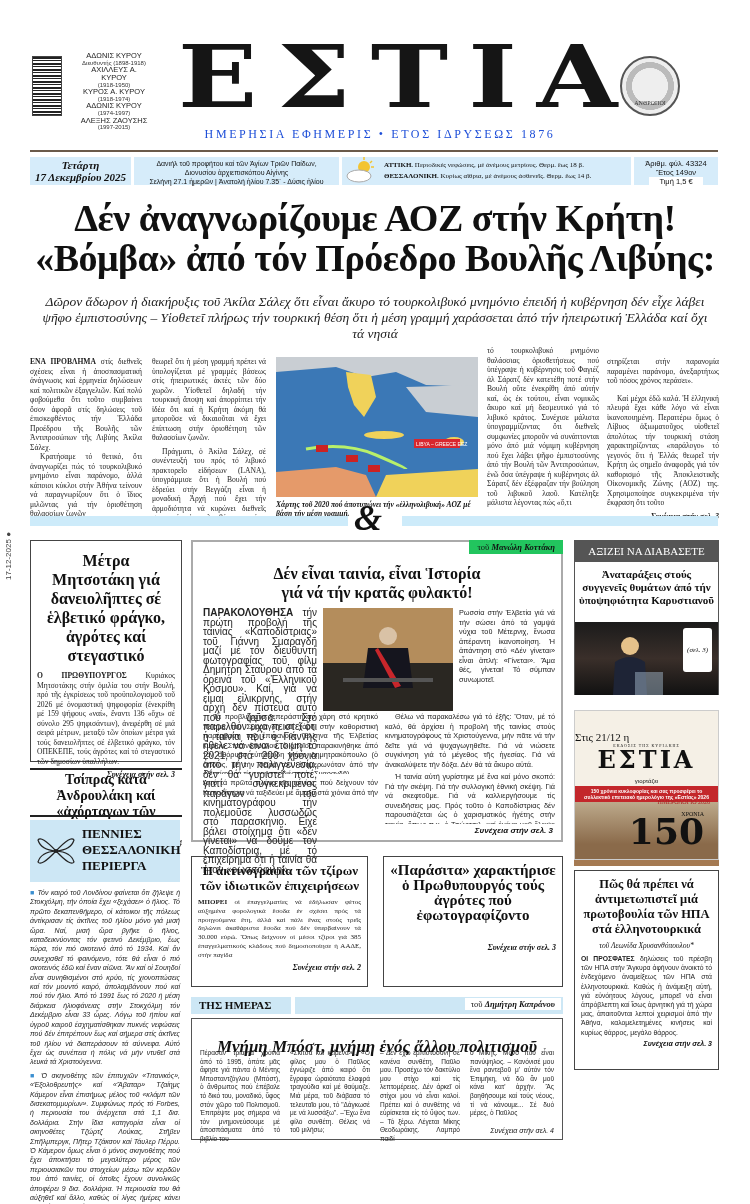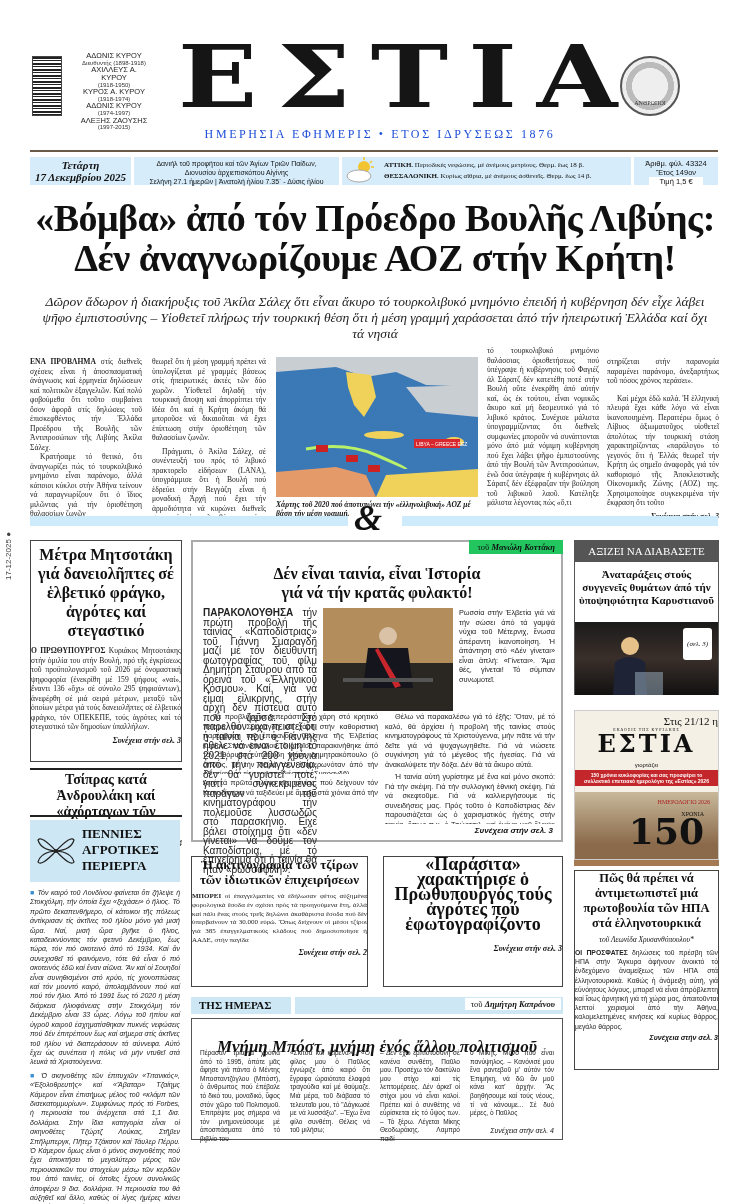--- a/index.html
+++ b/index.html
@@ -29,21 +29,21 @@
 #subhead{left:40px;top:294px;width:670px;text-align:center;font-style:italic;font-size:13.5px;line-height:16px;color:#222}
 .col{font-size:7.6px;line-height:9.5px;text-align:justify;color:#222}
 .col b{font-weight:bold}
 .cont{text-align:right;font-weight:bold;font-style:italic;font-size:8px}
 #map{left:276px;top:357px;width:202px;height:140px;background:linear-gradient(135deg,#c8cfd5 0 30%,#3a7bbf 30%);overflow:hidden}
 #mapcap{left:276px;top:500px;width:210px;font-size:7.5px;font-style:italic;font-weight:bold;line-height:9px}
 
 .lb{background:#cdebfa;height:10px}
 #amp{left:354px;top:498px;font-size:36px;font-style:italic;font-weight:bold;line-height:40px}
 
-.box{border:1.5px solid #444;}
+.box{border:1.5px solid #444;padding:6px}
 .htitle{text-align:center;font-weight:bold;color:#111}
 #side-title{left:30px;top:540px;width:152px;height:222px}
 #rcol-head{left:574px;top:540px;width:145px;height:22px;background:#555;color:#fff;text-align:center;font-size:11px;line-height:22px}
 #rcol-box{left:574px;top:562px;width:145px;height:133px;border:1px solid #555;border-top:none}
 #photo2{left:575px;top:622px;width:143px;height:73px;background:linear-gradient(180deg,#1b1b1b,#3a2f2a 50%,#111);}
 #ad{left:574px;top:710px;width:145px;height:150px;background:linear-gradient(180deg,#f5f0e6 0 55%,#c8b89a 55%, #8a6a4a 90%);border:1px solid #ccc}
 #feat{left:191px;top:540px;width:372px;height:302px;border:2px solid #aaa}
 #feat-photo{left:130px;top:66px;width:130px;height:103px;background:linear-gradient(180deg,#c7a77a,#8a6b45 40%,#1d1d2a 60%,#222);}
 #box3{left:191px;top:856px;width:177px;height:131px}
 #box4{left:383px;top:856px;width:180px;height:131px}
@@ -101,22 +101,22 @@
     <div><b>ΘΕΣΣΑΛΟΝΙΚΗ.</b> <span>Κυρίως αἴθρια, μέ ἀνέμους ἀσθενεῖς. Θερμ. ἕως 14 β.</span></div>
   </div>
   <div id="issue">
     <div>Ἀριθμ. φύλ. 43324</div>
     <div>Ἔτος 149ον</div>
     <div class="price">Τιμή 1,5 €</div>
   </div>
 </div>
 
 <div class="abs" id="headline">
+  <div>Δέν ἀναγνωρίζουμε ΑΟΖ στήν Κρήτη!</div>
   <div>«Βόμβα» ἀπό τόν Πρόεδρο Βουλῆς Λιβύης:</div>
-  <div>Δέν ἀναγνωρίζουμε ΑΟΖ στήν Κρήτη!</div>
 </div>
 <div class="abs" id="subhead">Δῶρον ἄδωρον ἡ διακήρυξις τοῦ Ἀκίλα Σάλεχ ὅτι εἶναι ἄκυρο τό τουρκολιβυκό μνημόνιο ἐπειδή ἡ κυβέρνηση δέν εἶχε λάβει ψῆφο ἐμπιστοσύνης – Υἱοθετεῖ πλήρως τήν τουρκική θέση ὅτι ἡ μέση γραμμή χαράσσεται ἀπό τήν ἠπειρωτική Ἑλλάδα καί ὄχι τά νησιά</div>
 
 <div class="abs col" style="left:30px;top:357px;width:112px">
   <p><b>ΕΝΑ ΠΡΟΒΛΗΜΑ</b> <span>στίς διεθνεῖς σχέσεις εἶναι ἡ ἀποσπασματική ἀνάγνωσις καί ἑρμηνεία δηλώσεων καί πολιτικῶν ἐξαγγελιῶν. Καί πολύ φοβούμεθα ὅτι τοῦτο συμβαίνει ὅσον ἀφορᾶ στίς δηλώσεις τοῦ ἐπισκεφθέντος τήν Ἑλλάδα Προέδρου τῆς Βουλῆς τῶν Ἀντιπροσώπων τῆς Λιβύης Ἀκίλα Σάλεχ.</span></p>
   <p style="text-indent:10px"><span>Κρατήσαμε τό θετικό, ὅτι ἀναγνωρίζει πώς τό τουρκολιβυκό μνημόνιο εἶναι παράνομο, ἀλλά κάποιοι κύκλοι στήν Ἀθήνα τείνουν νά παραγνωρίζουν ὅτι ὁ ἴδιος μιλῶντας γιά τήν ὁριοθέτηση θαλασσίων ζωνῶν</span></p>
 </div>
 <div class="abs col" style="left:152px;top:357px;width:114px">
   <p>θεωρεῖ ὅτι ἡ μέση γραμμή πρέπει νά ὑπολογίζεται μέ γραμμές βάσεως στίς ἠπειρωτικές ἀκτές τῶν δύο χωρῶν. Υἱοθετεῖ δηλαδή τήν τουρκική ἄποψη καί ἀπορρίπτει τήν ἰδέα ὅτι καί ἡ Κρήτη ἀκόμη θά μποροῦσε νά δικαιοῦται νά ἔχει ἐπίπτωση στήν ὁριοθέτηση τῶν θαλασσίων ζωνῶν.</p>
   <p style="text-indent:10px;margin-top:4px">Πράγματι, ὁ Ἀκίλα Σάλεχ, σέ συνέντευξή του πρός τό λιβυκό πρακτορεῖο εἰδήσεων (LANA), ὑπογράμμισε ὅτι ἡ Βουλή πού ἑδρεύει στήν Βεγγάζη εἶναι ἡ μοναδική Ἀρχή πού ἔχει τήν ἁρμοδιότητα νά κυρώνει διεθνεῖς συμφωνίες, ἐπαναλαμβάνοντας πώς</p>
@@ -171,21 +171,21 @@
     <g fill="none" stroke="#222" stroke-width="1.2">
         <path d="M20 21 Q5 5 2 10 Q5 20 20 21Z"></path>
         <path d="M20 21 Q35 5 38 10 Q35 20 20 21Z"></path>
         <path d="M20 21 Q5 37 2 32 Q5 22 20 21Z"></path>
         <path d="M20 21 Q35 37 38 32 Q35 22 20 21Z"></path>
       </g>
       <circle cx="20" cy="21" r="2" fill="#222"></circle>
   </svg>
   <div class="abs" style="left:52px;top:6px;font-weight:bold;font-size:13px;line-height:16px;color:#111">
     <div>ΠΕΝΝΙΕΣ</div>
-    <div>ΑΓΡΟΤΙΚΕΣ</div>
+    <div>ΘΕΣΣΑΛΟΝΙΚΗ</div>
     <div>ΠΕΡΙΕΡΓΑ</div>
   </div>
 </div>
 <div class="abs col" style="left:30px;top:888px;width:150px;font-style:italic;font-family:'Liberation Sans',sans-serif;font-size:7px;line-height:9.4px">
   <p><span style="color:#3b8fd0">■</span> <span>Τόν καιρό τοῦ Λονδίνου φαίνεται ὅτι ζήλεψε ἡ Στοκχόλμη, τήν ὁποία ἔχει «ξεχάσει» ὁ ἥλιος. Τό πρῶτο δεκαπενθήμερο, οἱ κάτοικοι τῆς πόλεως ἀντίκρισαν τίς ἀκτῖνες τοῦ ἡλίου μόνο γιά μισή ὥρα. Ναί, μισή ὥρα βγῆκε ὁ ἥλιος, καταδεικνύοντας τόν φετινό Δεκέμβριο, ἕως τώρα, τόν πιό σκοτεινό ἀπό τό 1934. Καί ἄν συνεχισθεῖ τό φαινόμενο, τότε θά εἶναι ὁ πιό σκοτεινός ἐδῶ καί ἕναν αἰῶνα. Ἄν καί οἱ Σουηδοί εἶναι συνηθισμένοι στό κρύο, τίς χιονοπτώσεις καί τόν μουντό καιρό, ἀπολαμβάνουν πού καί πού τόν ἥλιο. Ἀπό τό 1991 ἕως τό 2020 ἡ μέση διάρκεια ἡλιοφάνειας στήν Στοκχόλμη τόν Δεκέμβριο εἶναι 33 ὧρες. Λόγῳ τοῦ ἠπίου καί ὑγροῦ καιροῦ ἐσχηματίσθηκαν πυκνές νεφώσεις πού δέν ἐπιτρέπουν ἕως καί σήμερα στίς ἀκτῖνες τοῦ ἡλίου νά διαπεράσουν τά σύννεφα. Αὐτό ἔχει ὡς συνέπεια ἡ πόλις νά μήν ντυθεῖ στά λευκά τά Χριστούγεννα.</span></p>
   <p style="margin-top:4px"><span style="color:#3b8fd0">■</span> <span>Ὁ σκηνοθέτης τῶν ἐπιτυχιῶν «Τιτανικός», «Ἐξολοθρευτής» καί «Ἄβαταρ» Τζαίημς Κάμερον εἶναι ἐπισήμως μέλος τοῦ «κλάμπ τῶν δισεκατομμυρίων». Συμφώνως πρός τό Forbes, ἡ περιουσία του ἀνέρχεται στά 1,1 δισ. δολλάρια. Στήν ἴδια κατηγορία εἶναι οἱ σκηνοθέτες Τζώρτζ Λούκας, Στῆβεν Σπῆλμπεργκ, Πῆτερ Τζάκσον καί Τάυλερ Πέρρυ. Ὁ Κάμερον ὅμως εἶναι ὁ μόνος σκηνοθέτης πού ἔχει ἀποκτήσει τό μεγαλύτερο μέρος τῶν περιουσιακῶν του στοιχείων μέσῳ τῶν κερδῶν του ἀπό ταινίες, οἱ ὁποῖες ἔχουν συνολικῶς ἀποφέρει 9 δισ. δολλάρια. Ἡ περιουσία του θά αὐξηθεῖ καί ἄλλο, καθώς οἱ λίγες ἡμέρες κάνει πρεμιέρα ἡ ταινία «Avatar: Fire and Ash», ἡ ὁποία θά τοῦ ἀποφέρει περισσότερα ἀπό 200 ἑκατ. δολλάρια.</span></p>
 </div>
 
 <div class="abs" id="feat">
   <div class="abs" style="right:-2px;top:-2px;background:#22c55e;padding:2px 8px;font-size:8.5px"><span>τοῦ</span> <b><i>Μανώλη Κοττάκη</i></b></div>
@@ -221,21 +221,21 @@
   </div>
   <div class="abs cont sans" style="right:8px;top:284px">Συνέχεια στήν σελ. 3</div>
 </div>
 
 <div class="abs box" id="box3">
   <div class="htitle" style="font-size:13px;line-height:15px;margin-bottom:5px">Ἡ ἀκτινογραφία τῶν τζίρων τῶν ἰδιωτικῶν ἐπιχειρήσεων</div>
   <p class="col" style="font-size:7px;line-height:8.8px"><b>ΜΠΟΡΕΙ</b> <span>οἱ ἐπαγγελματίες νά ἐδήλωσαν φέτος αὐξημένα φορολογικά ἔσοδα ἐν σχέσει πρός τά προηγούμενα ἔτη, ἀλλά καί πάλι ἕνας στούς τρεῖς δηλώνει ἀκαθάριστα ἔσοδα πού δέν ὑπερβαίνουν τά 30.000 εὐρώ. Ὅπως δείχνουν οἱ μέσοι τζίροι γιά 385 ἐπαγγελματικούς κλάδους πού δημοσιοποίησε ἡ ΑΑΔΕ, στήν παγίδα</span></p>
   <p class="cont" style="margin-top:3px">Συνέχεια στήν σελ. 2</p>
 </div>
 <div class="abs box" id="box4">
-  <div class="htitle" style="font-size:18px;line-height:15px;margin-bottom:12px">«Παράσιτα» χαρακτήρισε ὁ Πρωθυπουργός τούς ἀγρότες πού ἐφωτογραφίζοντο</div>
+  <div class="htitle" style="font-size:15px;line-height:15px;margin-bottom:20px">«Παράσιτα» χαρακτήρισε ὁ Πρωθυπουργός τούς ἀγρότες πού ἐφωτογραφίζοντο</div>
   <p class="cont" style="margin-top:3px">Συνέχεια στήν σελ. 3</p>
 </div>
 
 <div class="abs" id="themeras">
   <div class="abs" style="left:0;top:0;width:100px;height:17px;background:#cde7f5;font-weight:bold;font-size:11px;line-height:17px;padding-left:8px">ΤΗΣ ΗΜΕΡΑΣ</div>
   <div class="abs" style="left:104px;top:0;width:268px;height:17px;background:#cde7f5"></div>
   <div class="abs" style="right:2px;top:1px;background:#fff;padding:1px 6px;font-size:8.5px"><span>τοῦ</span> <b><i>Δημήτρη Καπράνου</i></b></div>
 </div>
 <div class="abs" id="mosth">
   <div class="htitle" style="font-style:italic;font-size:17px;line-height:22px;margin-top:17px">Μνήμη Μπόστ, μνήμη ἑνός ἄλλου πολιτισμοῦ</div>
@@ -244,29 +244,29 @@
   <div class="abs col sans" style="left:188px;top:30px;width:80px;font-size:6.5px;line-height:8.6px">– Δέν ἔχω ἐμπιστοσύνη σέ κανένα συνθέτη, Παῦλο μου. Προσέχω τόν δακτύλιο μου στίχο καί τίς λεπτομέρειες. Δέν ἀρκεῖ οἱ στίχοι μου νά εἶναι καλοί. Πρέπει καί ὁ συνθέτης νά εὑρίσκεται εἰς τό ὕψος των. – Τό ξέρω. Λέγεται Μίκης Θεοδωράκης. Λαμπρό παιδί</div>
   <div class="abs col sans" style="left:278px;top:30px;width:84px;font-size:6.5px;line-height:8.6px">ὁ Μίκης. Μόνο πού εἶναι πανύψηλος. – Κανόνισέ μου ἕνα ραντεβοῦ μ' αὐτόν τόν Ἐπιμήκη, νά δῶ ἄν μοῦ κάνει κατ' ἀρχήν. Ἄς βοηθήσουμε καί τούς νέους, τί νά κάνουμε... Σέ δυό μέρες, ὁ Παῦλος</div>
   <div class="abs sans" style="right:8px;top:108px;font-style:italic;font-size:7px">Συνέχεια στήν σελ. 4</div>
 </div>
 
 <div class="abs" id="rcol-head">ΑΞΙΖΕΙ ΝΑ ΔΙΑΒΑΣΕΤΕ</div>
 <div class="abs" id="rcol-box">
   <div class="htitle" style="font-size:11px;line-height:13px;margin-top:6px;padding:0 4px">Ἀναταράξεις στούς συγγενεῖς θυμάτων ἀπό τήν ὑποψηφιότητα Καρυστιανοῦ</div>
 </div>
 <div class="abs" id="photo2">
-  <div class="abs" style="right:6px;top:6px;background:#fff;font-size:7px;font-style:italic;padding:12px 4px;border-radius:3px">(σελ. 3)</div>
+  <div class="abs" style="right:6px;top:6px;background:#fff;font-size:7px;font-style:italic;padding:18px 4px;border-radius:3px">(σελ. 3)</div>
   <svg class="abs" style="left:30px;top:10px" width="60" height="63" viewBox="0 0 60 63">
       <circle cx="25" cy="14" r="9" fill="#e6c28a"></circle>
       <path d="M10 30 Q25 20 40 30 L42 63 H8Z" fill="#1e2436"></path>
       <rect x="30" y="40" width="28" height="23" fill="#9fb4c6" opacity=".5"></rect>
     </svg>
 </div>
 <div class="abs" id="ad">
-  <div style="text-align:right;font-size:11px;margin-top:4px">Στις 21/12 η</div>
+  <div style="text-align:left;font-size:11px;margin-top:20px">Στις 21/12 η</div>
   <div style="text-align:center;font-size:4px;letter-spacing:1px">ΕΚΔΟΣΙΣ ΤΗΣ ΚΥΡΙΑΚΗΣ</div>
   <div style="text-align:center;font-family:'DejaVu Serif',serif;font-weight:900;font-size:24px;letter-spacing:3px;line-height:24px">ΕΣΤΙΑ</div>
   <div style="text-align:center;font-size:6px;font-family:'Liberation Sans',sans-serif;margin-top:6px">γιορτάζει</div>
   <div style="background:#c3272b;color:#fff;font-size:5px;text-align:center;padding:2px;font-family:'Liberation Sans',sans-serif;font-weight:bold;margin-top:2px">150 χρόνια κυκλοφορίας και σας προσφέρει το συλλεκτικό επετειακό ημερολόγιο της «Εστίας» 2026</div>
   <div style="position:absolute;right:8px;top:88px;font-size:6px;color:#a22">ΗΜΕΡΟΛΟΓΙΟ 2026</div>
   <div style="position:absolute;right:14px;top:100px;font-size:6px">ΧΡΟΝΙΑ</div>
   <div style="position:absolute;right:14px;top:102px;font-weight:900;font-size:36px;line-height:36px;font-family:'DejaVu Serif',serif">150</div>
 </div>
 <div class="abs" style="left:574px;top:860px;width:145px;height:6px;background:#a57a52"></div>
 <div class="abs box" id="box5" style="height:200px;top:870px">

